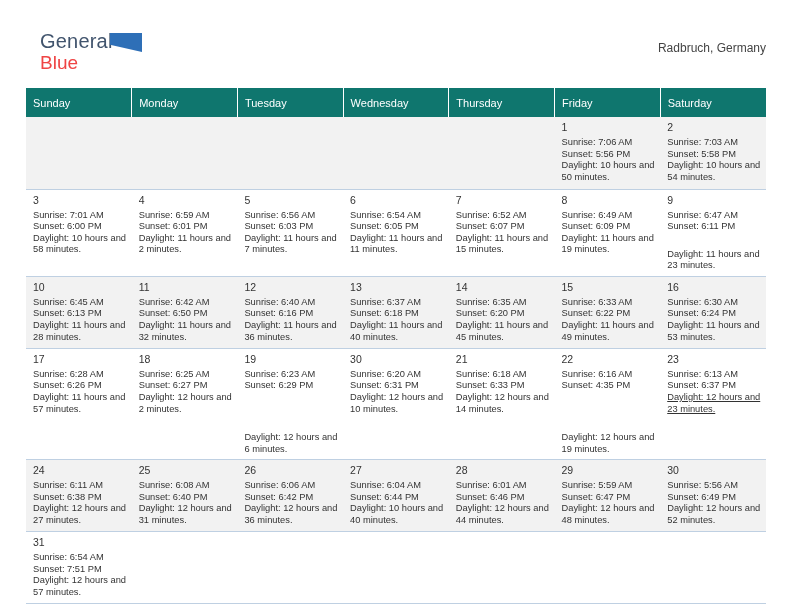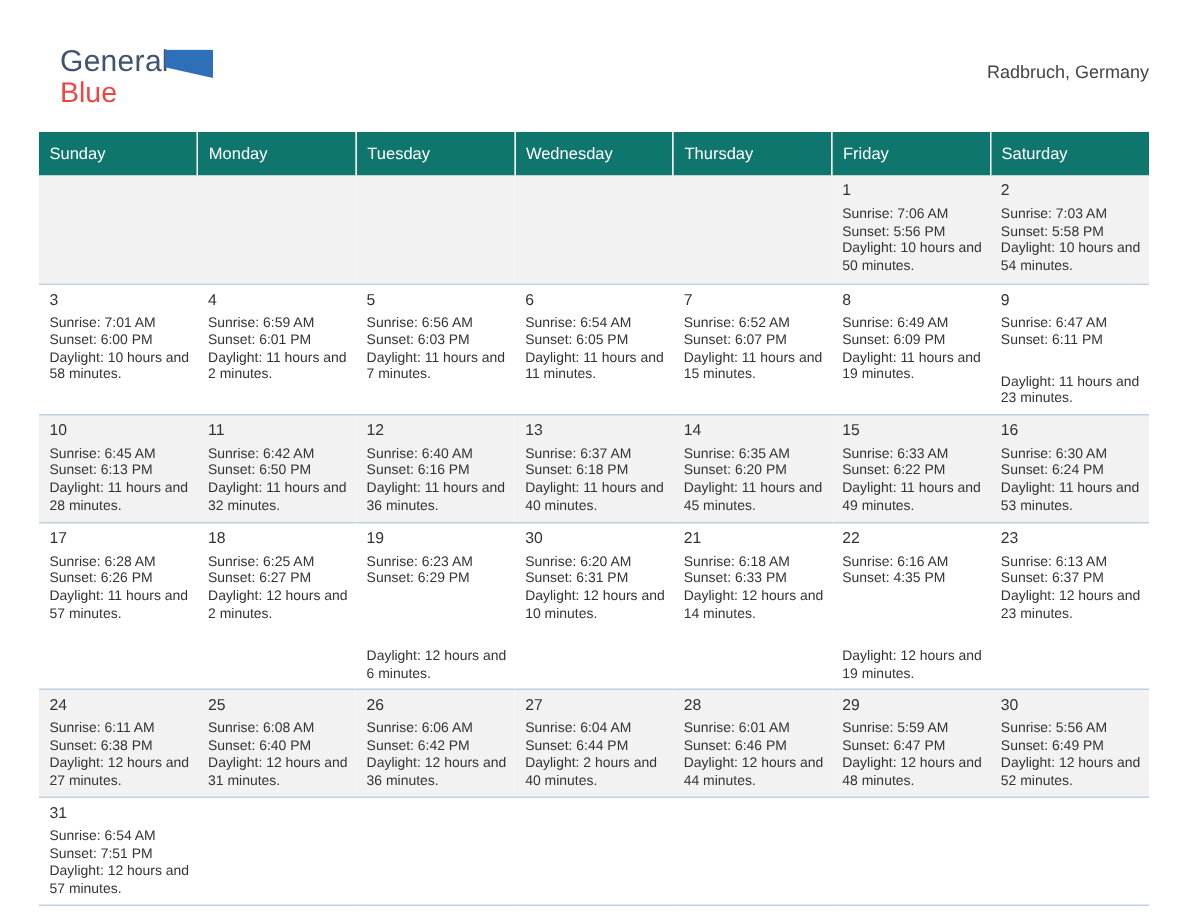--- a/index.html
+++ b/index.html
@@ -337,21 +337,21 @@
               <div>Sunrise: 6:16 AM</div>
               <div>Sunset: 4:35 PM</div>
               <div style="white-space: normal; margin-top: 40px;">Daylight: 12 hours and 19 minutes.</div>
             </div>
           </td>
           <td>
             <span class="daynum">23</span>
             <div class="info">
               <div>Sunrise: 6:13 AM</div>
               <div>Sunset: 6:37 PM</div>
-              <div style="white-space: normal;">Daylight: 12 hours and 23 minutes.</div>
+              <div style="white-space: normal; text-decoration: underline;">Daylight: 12 hours and 23 minutes.</div>
             </div>
           </td>
         </tr>
         <tr class="shaded">
           <td>
             <span class="daynum">24</span>
             <div class="info">
               <div>Sunrise: 6:11 AM</div>
               <div>Sunset: 6:38 PM</div>
               <div style="white-space: normal;">Daylight: 12 hours and 27 minutes.</div>
@@ -371,21 +371,21 @@
               <div>Sunrise: 6:06 AM</div>
               <div>Sunset: 6:42 PM</div>
               <div style="white-space: normal;">Daylight: 12 hours and 36 minutes.</div>
             </div>
           </td>
           <td>
             <span class="daynum">27</span>
             <div class="info">
               <div>Sunrise: 6:04 AM</div>
               <div>Sunset: 6:44 PM</div>
-              <div style="white-space: normal;">Daylight: 2 hours and 40 minutes.</div>
+              <div style="white-space: normal;">Daylight: 10 hours and 40 minutes.</div>
             </div>
           </td>
           <td>
             <span class="daynum">28</span>
             <div class="info">
               <div>Sunrise: 6:01 AM</div>
               <div>Sunset: 6:46 PM</div>
               <div style="white-space: normal;">Daylight: 12 hours and 44 minutes.</div>
             </div>
           </td>

